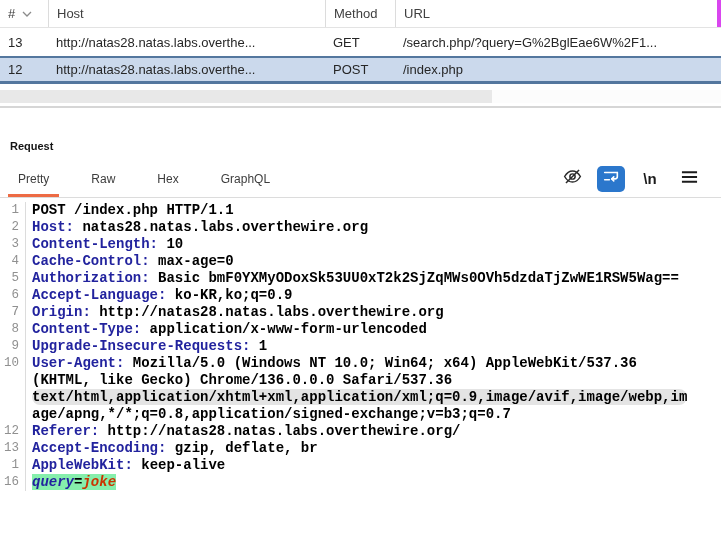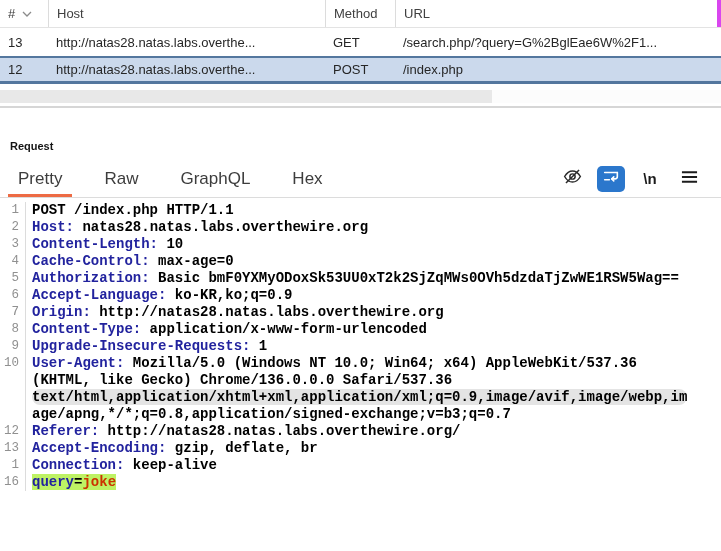--- a/index.html
+++ b/index.html
@@ -21,38 +21,38 @@
   
   .hscroll { margin-top:6px; height:13px; width:100%; background:#fcfcfc; }
   .hscroll .thumb { width:492px; height:13px; background:#e8e8e8; }
   .divider1 { margin-top:3px; height:2px; background:#d6d6d6; }
 
   
   .req-title { margin:32px 0 0 10px; font-size:11px; font-weight:bold; color:#141414; }
   .tabbar { margin-top:8px; height:38px; display:flex; align-items:center;
             border-bottom:1px solid #dcdcdc; padding-left:8px; }
   .tab { height:100%; display:flex; align-items:center; padding:0 10px; margin-right:22px;
-         font-size:17px; color:#3d3d3d; cursor:default; }
+         font-size:12px; color:#3d3d3d; cursor:default; }
   .tab.active { box-shadow: inset 0 -3px 0 #ed6b44; }
   .icons { margin-left:auto; display:flex; align-items:center; gap:11px; padding-right:18px; }
   .icon-btn { display:flex; align-items:center; justify-content:center; width:28px; height:26px; }
   .icon-btn.active { background:#2b77cc; border-radius:5px; }
   .nl-glyph { font-size:15px; font-weight:600; color:#1a1a1a; font-family:"Liberation Sans",sans-serif; }
 
   
   .editor { padding-top:4px; font-family:"Liberation Mono", monospace; }
   .crow { display:flex; height:17px; line-height:17px; }
   .ln { flex:0 0 26px; text-align:right; padding-right:6px; border-right:1px solid #dcdcdc;
         color:#909090; font-size:12.5px; }
   .code { padding-left:6px; white-space:pre; font-size:14px; font-weight:bold; color:#000;text-align:center; }
   .seg-h { color:#22239e; }
   .seg-p { color:#000000; }
   .seg-r { color:#cc3300; }
   .hl-gray   { background:#e4e4e4;border-radius:8px; }
-  .hl-yellow { background:#bef264; }
+  .hl-yellow { background:#86efac;font-style:italic; }
 </style>
 </head>
 <body>
 
 <div class="htable">
   <div class="thead">
     <div class="cell">
       <span>#</span>
       <span class="sort-ic">
         <svg width="10" height="6" viewBox="0 0 10 6">
@@ -84,22 +84,22 @@
   <div class="thumb"></div>
 </div>
 <div class="divider1"></div>
 
 <div class="req-title">Request</div>
 
 <div class="tabbar">
   <div style="display:flex; height:100%;">
       <div class="tab active">Pretty</div>
       <div class="tab">Raw</div>
+      <div class="tab">Hex</div>
       <div class="tab">GraphQL</div>
-      <div class="tab">Hex</div>
     </div>
   <div class="icons">
     <div class="icon-btn">
       <span>
         <svg width="23" height="21" viewBox="0 0 24 24" fill="none" stroke="#2b2b2b" stroke-width="1.7">
           <path d="M3 12c2.5-4.3 6-6.4 9-6.4s6.5 2.1 9 6.4c-2.5 4.3-6 6.4-9 6.4S5.5 16.3 3 12z"></path>
           <circle cx="12" cy="12" r="3"></circle>
           <path d="M4.5 19.5 L19.5 4.5"></path>
         </svg>
       </span>
@@ -183,19 +183,19 @@
     <div class="crow">
       <span class="ln">12</span>
       <span class="code"><span class="seg-h">Referer:</span><span class="seg-p"> http://natas28.natas.labs.overthewire.org/</span></span>
     </div>
     <div class="crow">
       <span class="ln">13</span>
       <span class="code"><span class="seg-h">Accept-Encoding:</span><span class="seg-p"> gzip, deflate, br</span></span>
     </div>
     <div class="crow">
       <span class="ln">1</span>
-      <span class="code"><span class="seg-h">Connection:</span><span class="seg-p"> keep-alive</span></span>
+      <span class="code"><span class="seg-h">AppleWebKit:</span><span class="seg-p"> keep-alive</span></span>
     </div>
     <div class="crow">
       <span class="ln">16</span>
       <span class="code"><span class="hl-yellow"><span class="seg-h">query</span><span class="seg-p">=</span><span class="seg-r">joke</span></span></span>
     </div>
   </div>
 
 </body></html>

